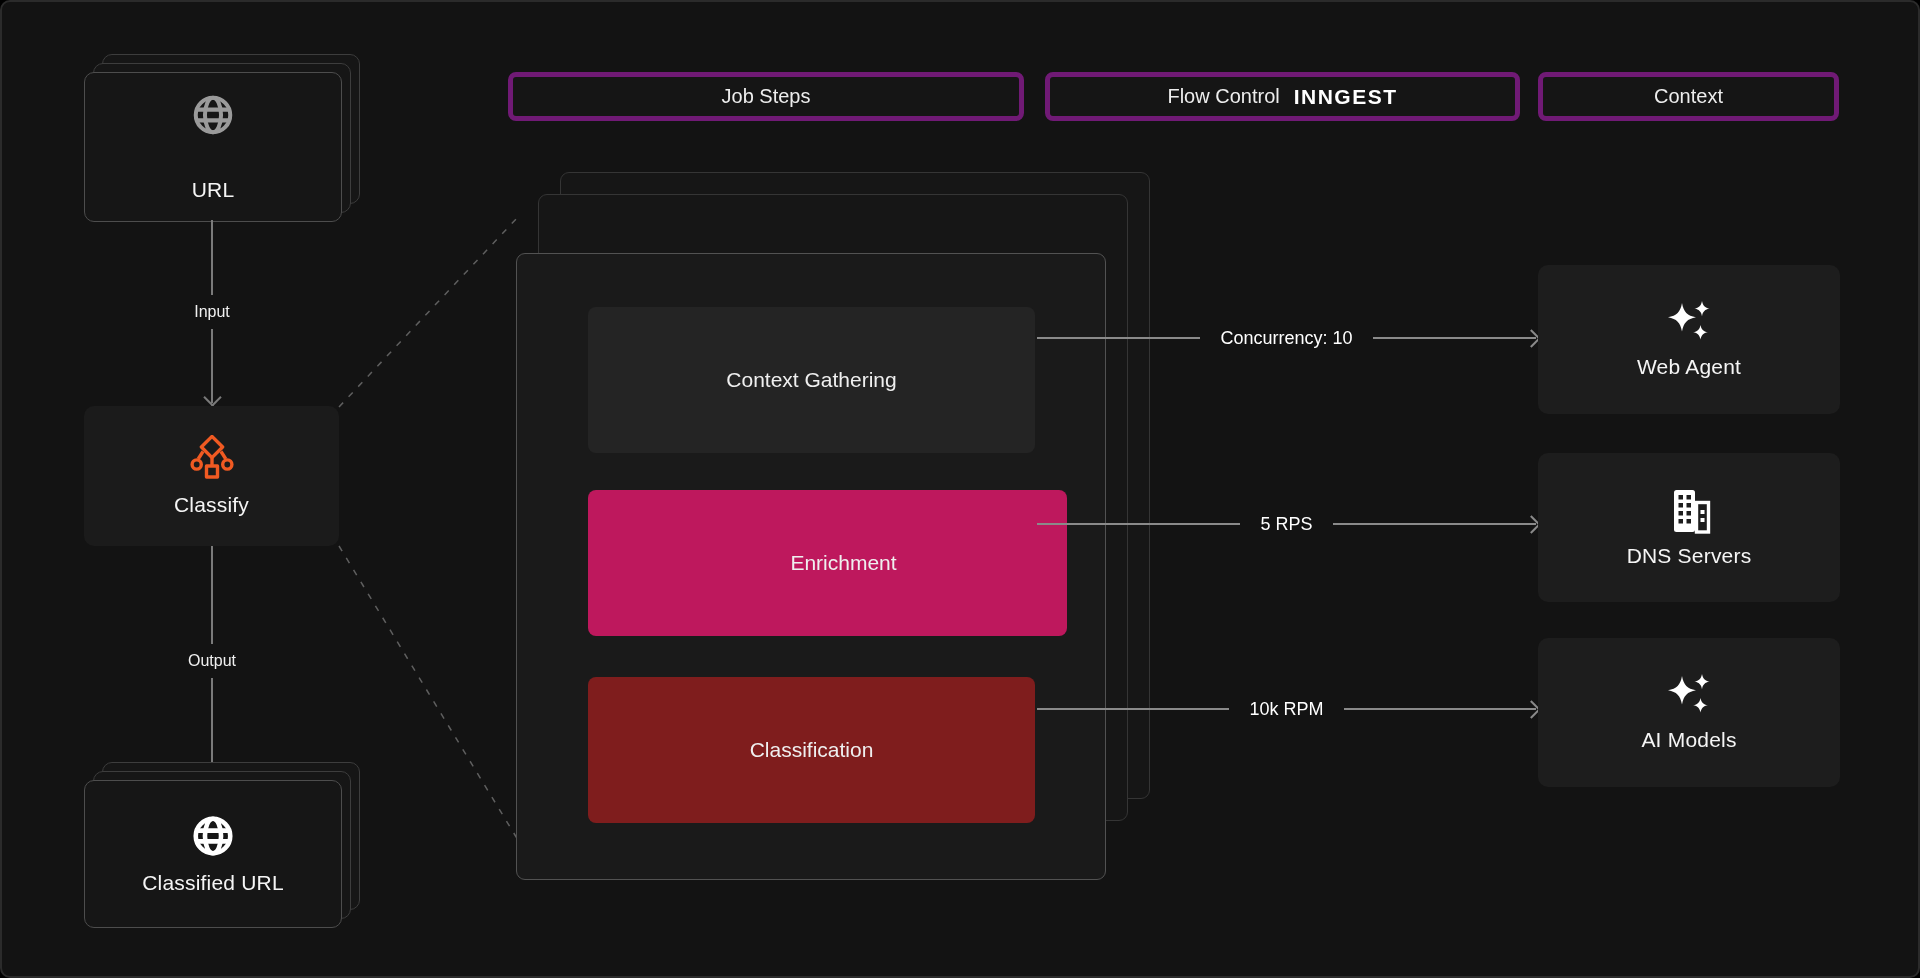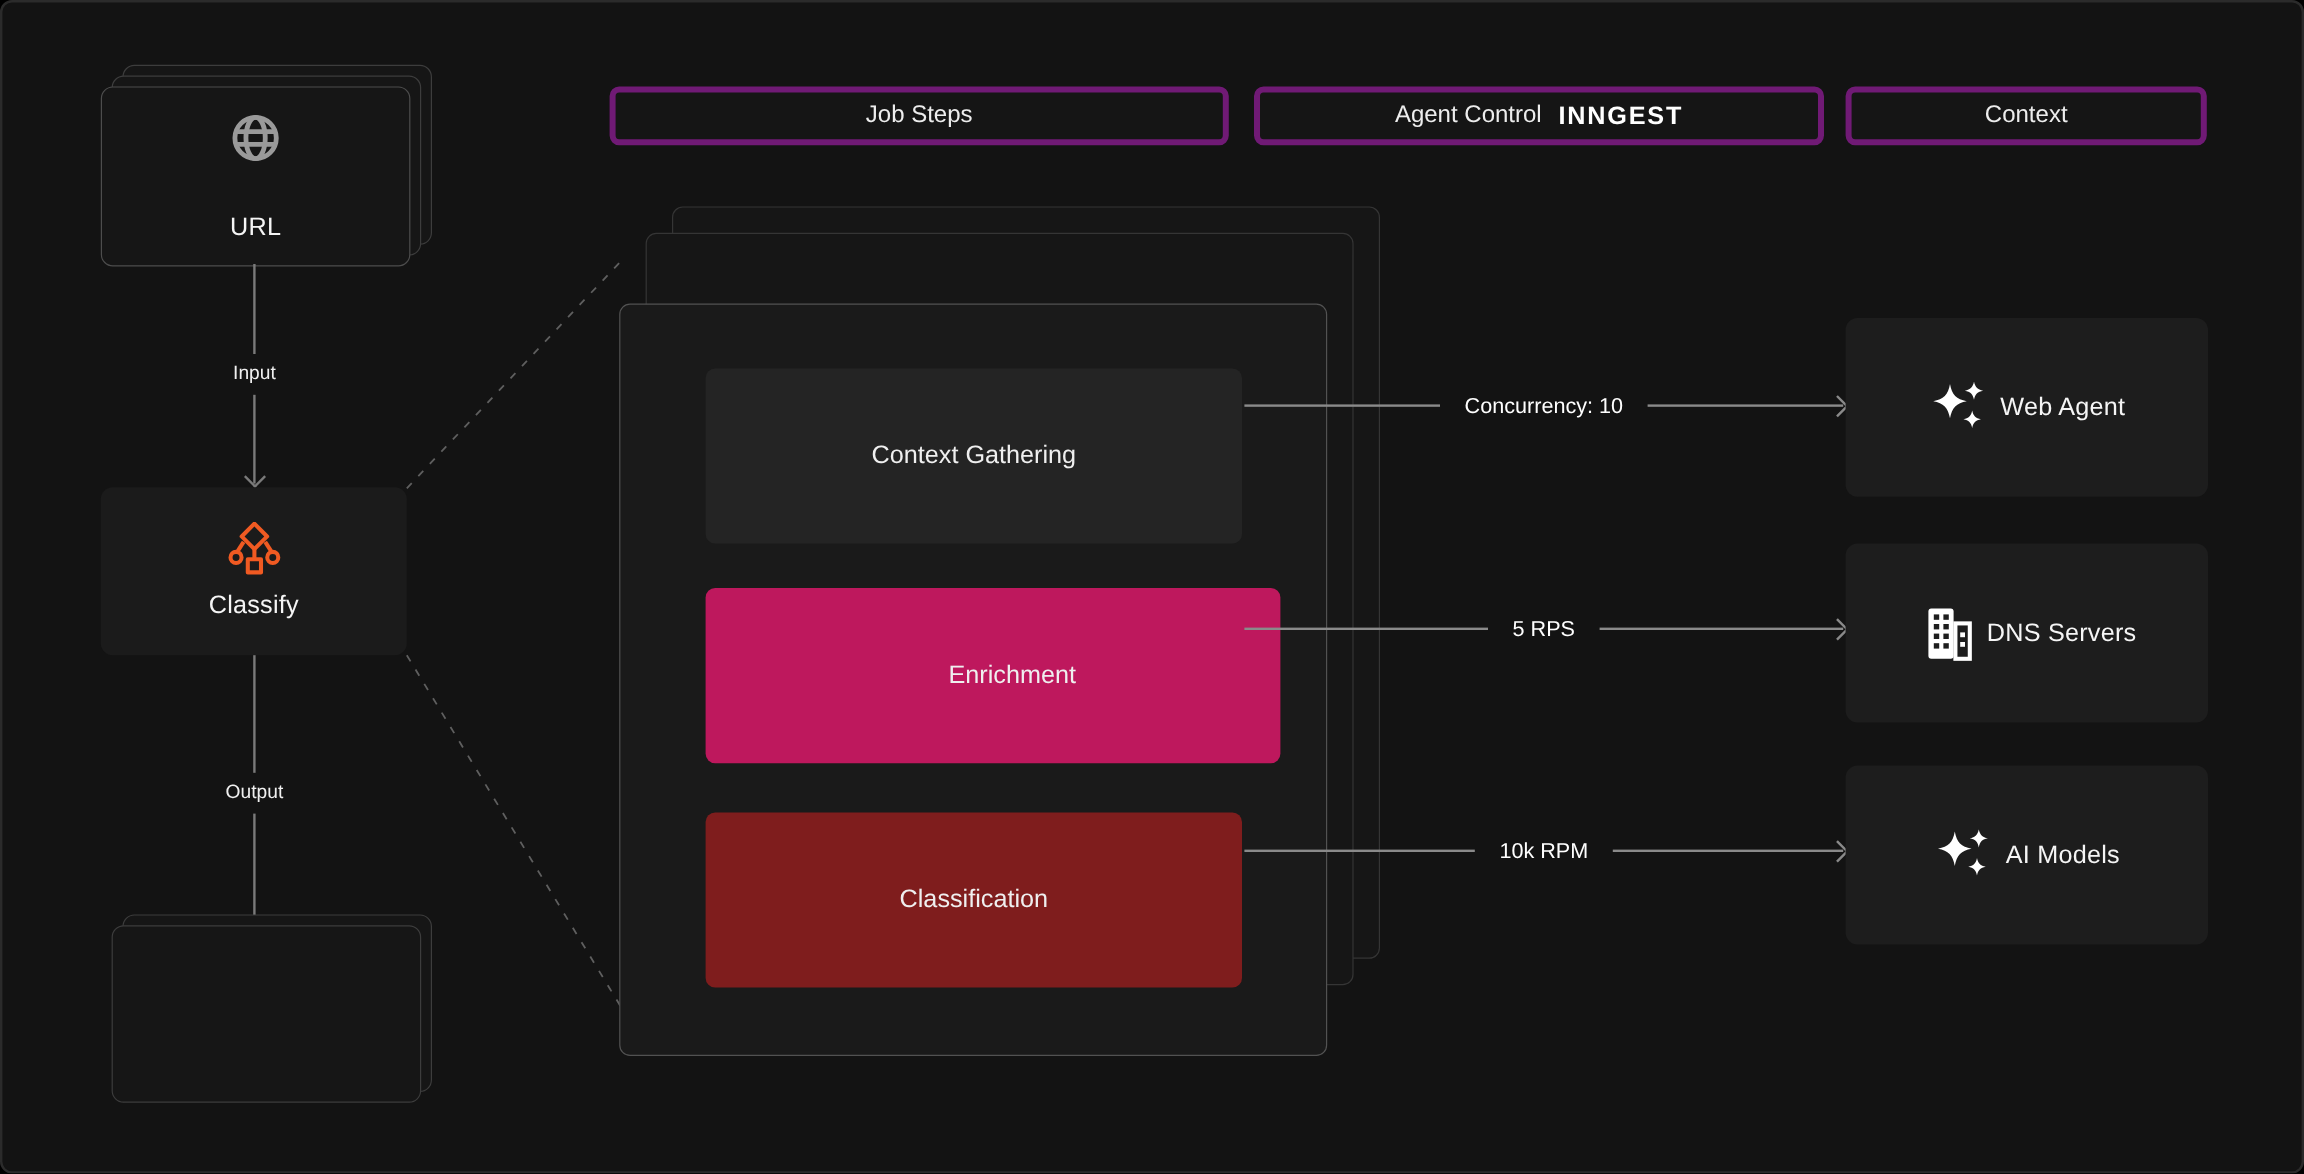--- a/index.html
+++ b/index.html
@@ -33,21 +33,21 @@
     position:absolute;border:1px solid #525252;border-radius:9px;background:#1a1a1a;margin-top:37px;
   }
   .step-box{
     position:absolute;left:71px;width:447px;height:146px;border-radius:8px;
     display:flex;align-items:center;justify-content:center;
   }
   .step-label{font-size:21px;color:#efefef;}
   
   .ctx-node{
     position:absolute;left:1536px;width:302px;border-radius:10px;background:#1d1d1d;
-    display:flex;flex-direction:row;align-items:center;justify-content:center;gap:10px;
+    display:flex;flex-direction:column;align-items:center;justify-content:center;gap:10px;
   }
   
   .h-arrow{position:absolute;display:flex;align-items:center;height:24px;}
   .h-arrow .seg{height:2px;background:#8a8a8a;flex:1;}
   .h-arrow .arrow-label{font-size:18px;color:#ffffff;margin:0 20px;white-space:nowrap;}
   .chev-right{
     width:11px;height:11px;border-top:2.5px solid #8a8a8a;border-right:2.5px solid #8a8a8a;
     transform:rotate(45deg);margin-left:-11px;flex:0 0 auto;
   }
   .v-arrow{position:absolute;display:flex;flex-direction:column;align-items:center;width:80px;}
@@ -66,21 +66,21 @@
 
   <svg class="abs" style="left:0;top:0;" width="1920" height="978" viewBox="0 0 1920 978">
     <line x1="337" y1="405" x2="516" y2="215" stroke="#5f5f5f" stroke-width="1.5" stroke-dasharray="6 8"></line>
     <line x1="337" y1="544" x2="516" y2="838" stroke="#5f5f5f" stroke-width="1.5" stroke-dasharray="6 8"></line>
   </svg>
 
   <div class="header-box" style="left:506px;top:70px;width:516px;">
     <span class="header-label">Job Steps</span>
   </div>
   <div class="header-box" style="left:1043px;top:70px;width:475px;">
-    <span class="header-label">Agent Control</span>
+    <span class="header-label">Flow Control</span>
     <span class="logo">INNGEST</span>
   </div>
   <div class="header-box" style="left:1536px;top:70px;width:301px;">
     <span class="header-label">Context</span>
   </div>
 
   <div class="stack-card" style="left:100px;top:52px;width:256px;height:148px;"></div>
   <div class="stack-card" style="left:91px;top:61px;width:256px;height:148px;"></div>
   <div class="stack-card front dotted" style="left:82px;top:70px;width:256px;height:148px;gap:40px;">
     <span style="color:#9a9a9a;">
@@ -117,20 +117,30 @@
 
   <div class="v-arrow" style="left:170px;top:544px;height:230px;">
     <div class="seg"></div>
     <span class="arrow-label">Output</span>
     <div class="seg"></div>
     <div class="chev-down"></div>
   </div>
 
   <div class="stack-card" style="left:100px;top:760px;width:256px;height:146px;"></div>
   <div class="stack-card" style="left:91px;top:769px;width:256px;height:146px;"></div>
+  <div class="stack-card front dotted" style="left:82px;top:778px;width:256px;height:146px;">
+    <span style="color:#ffffff;">
+      <svg width="46" height="46" viewBox="0 0 24 24" fill="none" stroke="currentColor" stroke-width="2.4">
+        <circle cx="12" cy="12" r="9"></circle>
+        <ellipse cx="12" cy="12" rx="4.2" ry="9"></ellipse>
+        <path d="M3.6 9.2h16.8M3.6 14.8h16.8"></path>
+      </svg>
+    </span>
+    <span class="node-label">Classified URL</span>
+  </div>
 
   <div class="job-back" style="left:558px;top:170px;width:588px;height:625px;"></div>
   <div class="job-back" style="left:536px;top:192px;width:588px;height:625px;"></div>
   <div class="job-front dotted" style="left:514px;top:214px;width:588px;height:625px;">
     <div class="step-box" style="top:53px;background:#242424;">
       <span class="step-label">Context Gathering</span>
     </div>
     <div class="step-box" style="top:236px;background:#be185d;padding-left:32px;">
       <span class="step-label">Enrichment</span>
     </div>

